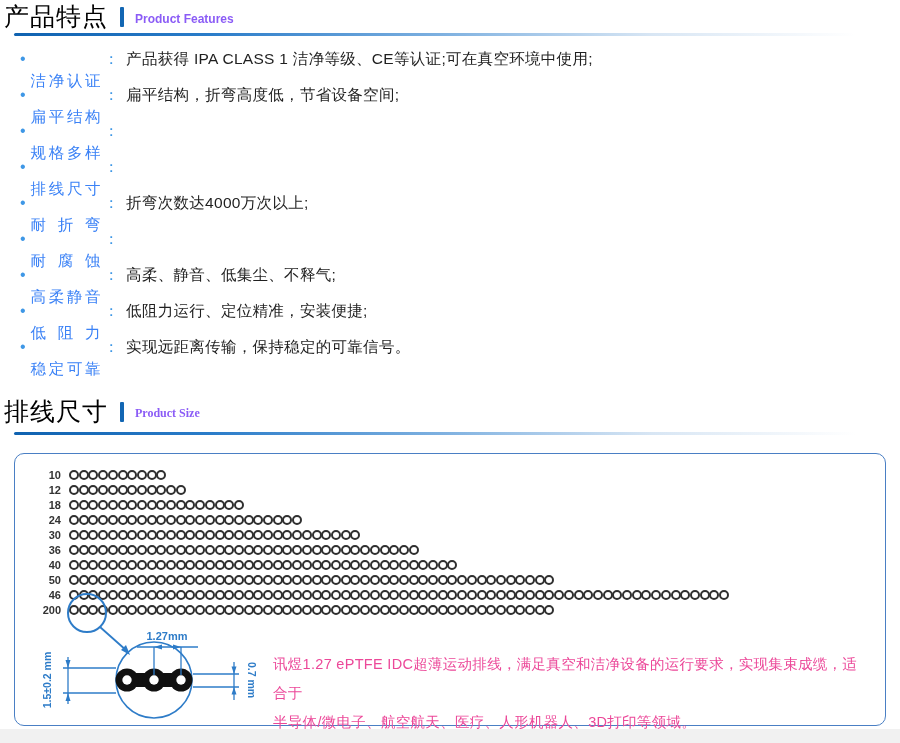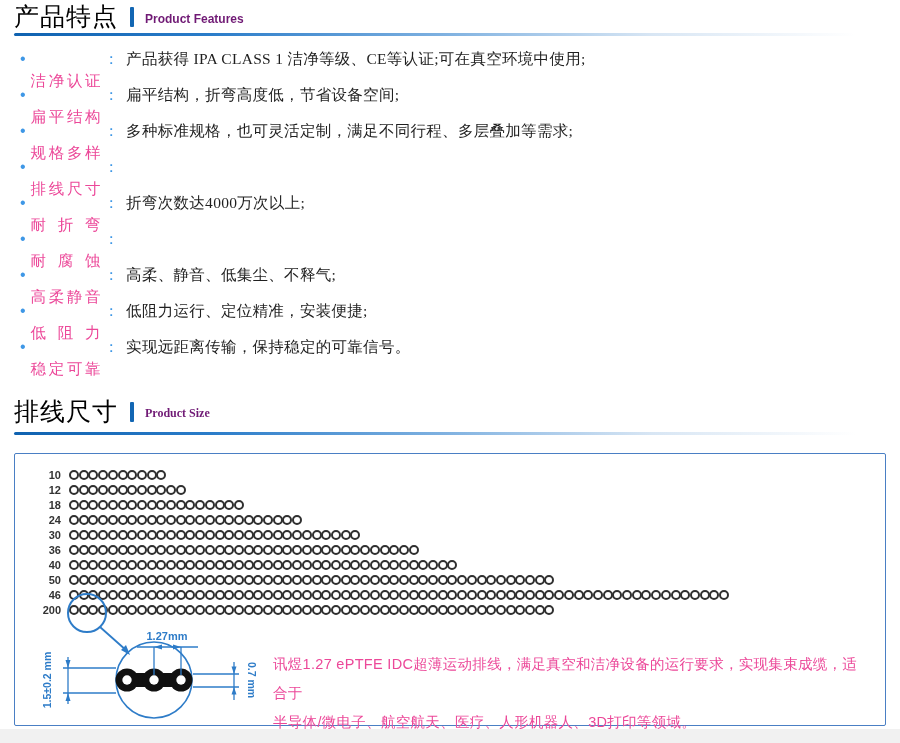--- a/index.html
+++ b/index.html
@@ -3,43 +3,43 @@
 <meta charset="utf-8">
 <style>
   * { margin:0; padding:0; box-sizing:border-box; }
   html,body { background:#fff; }
   .page {
     position:relative; width:900px; height:743px; overflow:hidden;
     background:#ffffff;
     font-family:"Liberation Sans", "DejaVu Sans", sans-serif;
   }
   
-  .sec-header { position:absolute; left:14px; display:flex; align-items:center; }
+  .sec-header { position:absolute; left:4px; display:flex; align-items:center; }
   .sec-title { font-size:25px; color:#000; letter-spacing:1px; }
   .sec-bar { width:4px; height:20px; background:#1266b3; margin:0 11px 0 12px; border-radius:1px; }
-  .sec-sub { font-size:12px; font-weight:bold; color:#701a75; padding-top:4px; }
+  .sec-sub { font-size:12px; font-weight:bold; color:#8b5cf6; padding-top:4px; }
   .divider {
     position:absolute; left:14px; width:886px; height:3px;
     background:linear-gradient(to right,#0f62b0 0%,#2a7cc9 22%,#7db0e0 48%,#d8e6f4 72%,rgba(255,255,255,0) 95%);
     border-radius:2px;
   }
   
   .features-list { position:absolute; left:0; top:41px; width:880px; list-style:none; }
   .feature-item { height:36px; display:flex; align-items:center; padding-left:20px; }
   .feature-bullet { color:#3e97e6; font-size:16px; margin-right:5px; line-height:1; }
   .feature-label {
-    display:inline-block; width:70px; color:#ec4899; font-size:15.5px;
+    display:inline-block; width:70px; color:#3b82f6; font-size:15.5px;
     text-align:justify; text-align-last:justify; white-space:nowrap;margin-top:44px;
   }
   .feature-colon { color:#3e97e6; font-size:15.5px; margin:0 7px 0 3px; }
-  .feature-text { color:#1f1f1f; font-size:15.5px; letter-spacing:0.3px;font-family:Liberation Serif, serif; }
+  .feature-text { color:#1f1f1f; font-size:15.5px; letter-spacing:0.3px; }
   
   .diagram-box {
     position:absolute; left:14px; top:453px; width:872px; height:273px;
-    background:#fff; border:1.5px solid #4a7fc4; border-radius:2px;
+    background:#fff; border:1.5px solid #4a7fc4; border-radius:10px;
   }
   .cable-rows { position:absolute; left:10px; top:13px; }
   .cable-row { height:15.1px; display:flex; align-items:center; }
   .row-label { width:36px; text-align:right; font-size:11px; font-weight:bold; color:#333; margin-right:8px; }
   .row-circles { display:flex; align-items:center; }
   .c-circle {
     width:10px; height:10px; border:2.7px solid #2f2f2f; border-radius:50%;
     background:#fff; margin-right:-0.3px; flex:none;
   }
   .detail-svg { position:absolute; left:0; top:0; width:872px; height:273px; pointer-events:none; }
@@ -71,21 +71,20 @@
       <li class="feature-item">
         <span class="feature-bullet">•</span>
         <span class="feature-label">扁平结构</span>
         <span class="feature-colon">：</span>
         <span class="feature-text">扁平结构，折弯高度低，节省设备空间;</span>
       </li>
       <li class="feature-item">
         <span class="feature-bullet">•</span>
         <span class="feature-label">规格多样</span>
         <span class="feature-colon">：</span>
-        <span class="feature-text">多种标准规格，也可灵活定制，满足不同行程、多层叠加等需求;</span>
       </li>
       <li class="feature-item">
         <span class="feature-bullet">•</span>
         <span class="feature-label">排线尺寸</span>
         <span class="feature-colon">：</span>
       </li>
       <li class="feature-item">
         <span class="feature-bullet">•</span>
         <span class="feature-label">耐折弯</span>
         <span class="feature-colon">：</span>

